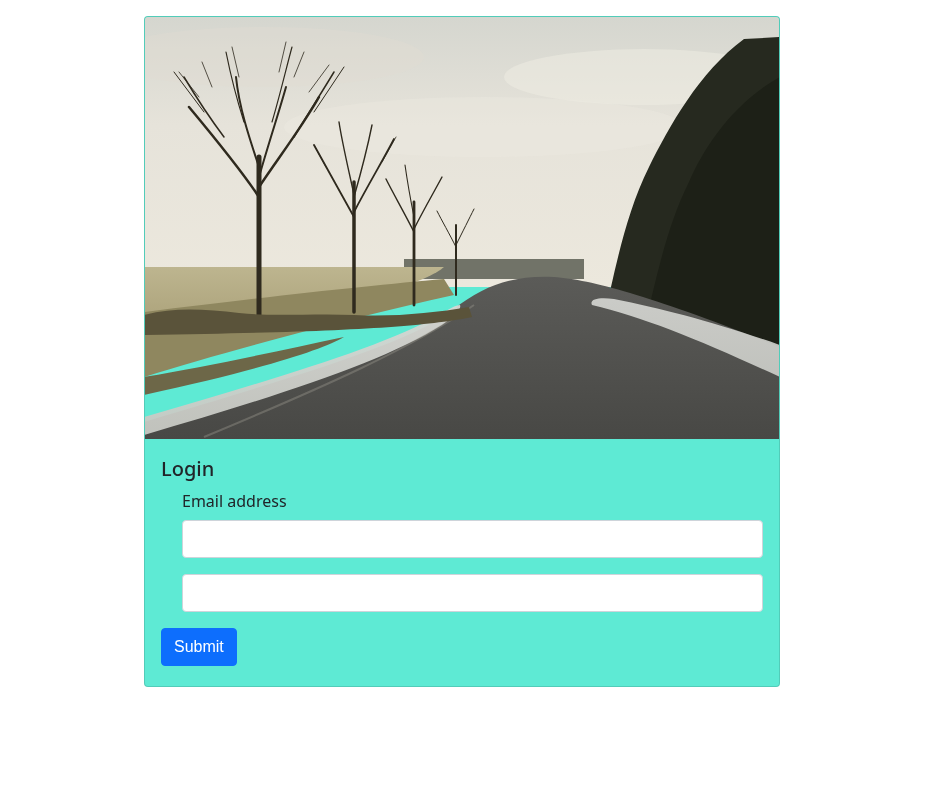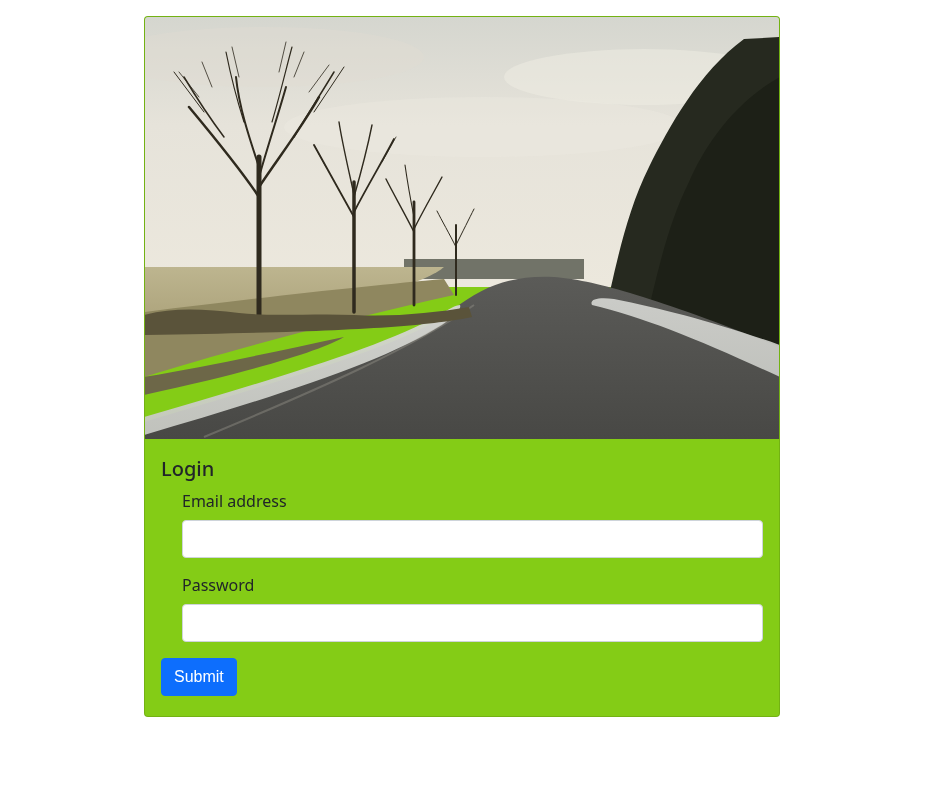--- a/index.html
+++ b/index.html
@@ -13,21 +13,21 @@
     color: #212529;
     width: 932px;
     height: 785px;
   }
   .card {
     width: 636px;
     margin-left: 144px;
     margin-top: 16px;
     border: 1px solid rgba(0,0,0,0.125);
     border-radius: 0.25rem;
-    background: #84cc16;
+    background: #5eead4;
     overflow: hidden;
   }
   .hero-image {
     width: 100%;
     height: 422px;
     display: block;
     position: relative;
   }
   .hero-image svg {
     width: 100%;
@@ -202,21 +202,20 @@
   <div class="card-body">
     <h5 class="card-title">Login</h5>
 
     <form>
       <div class="form-group">
         <label class="form-label">Email address</label>
         <input type="email" class="form-control" style="">
       </div>
 
       <div class="form-group">
-        <label class="form-label">Password</label>
         <input type="password" class="form-control" style="">
       </div>
 
 
       <button type="button" class="btn-primary">Submit</button>
     </form>
   </div>
 </div>
 
 </body></html>

